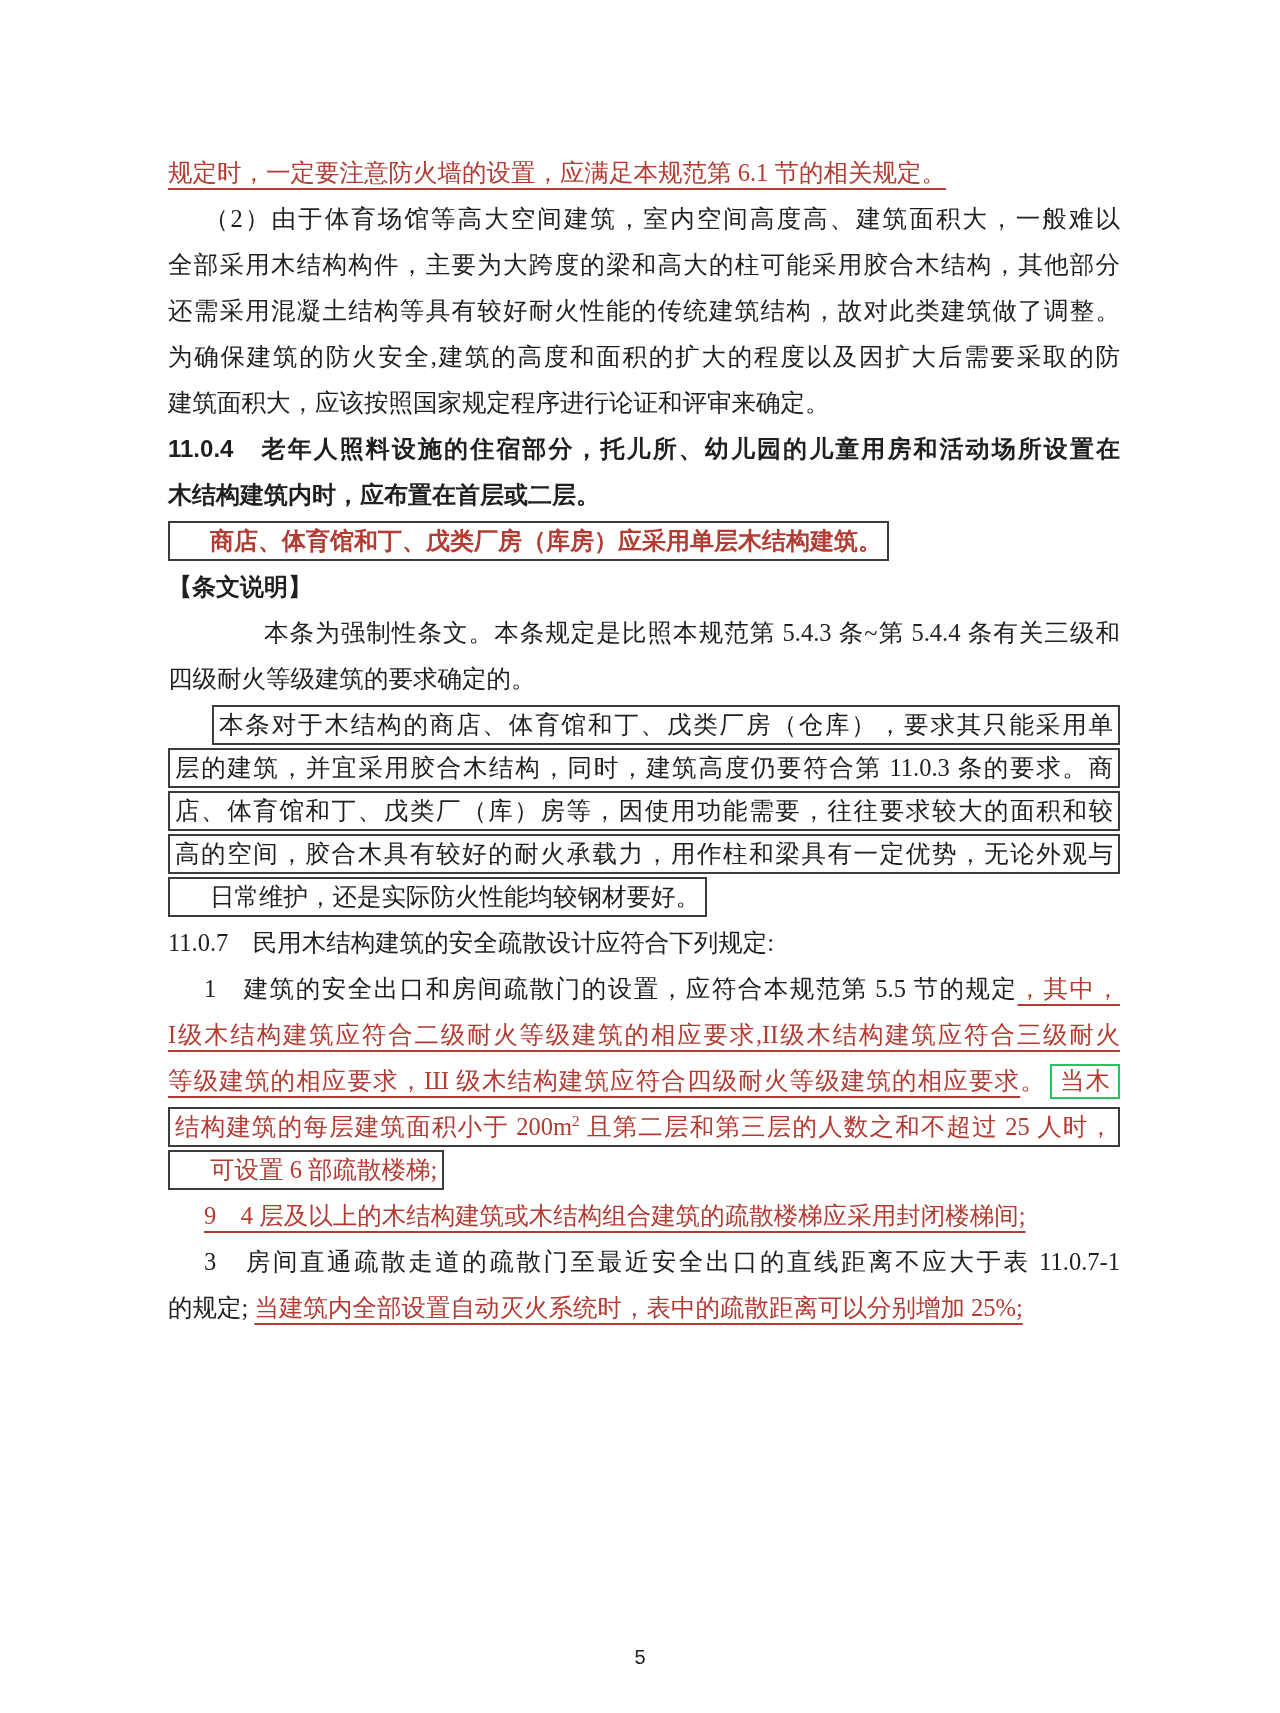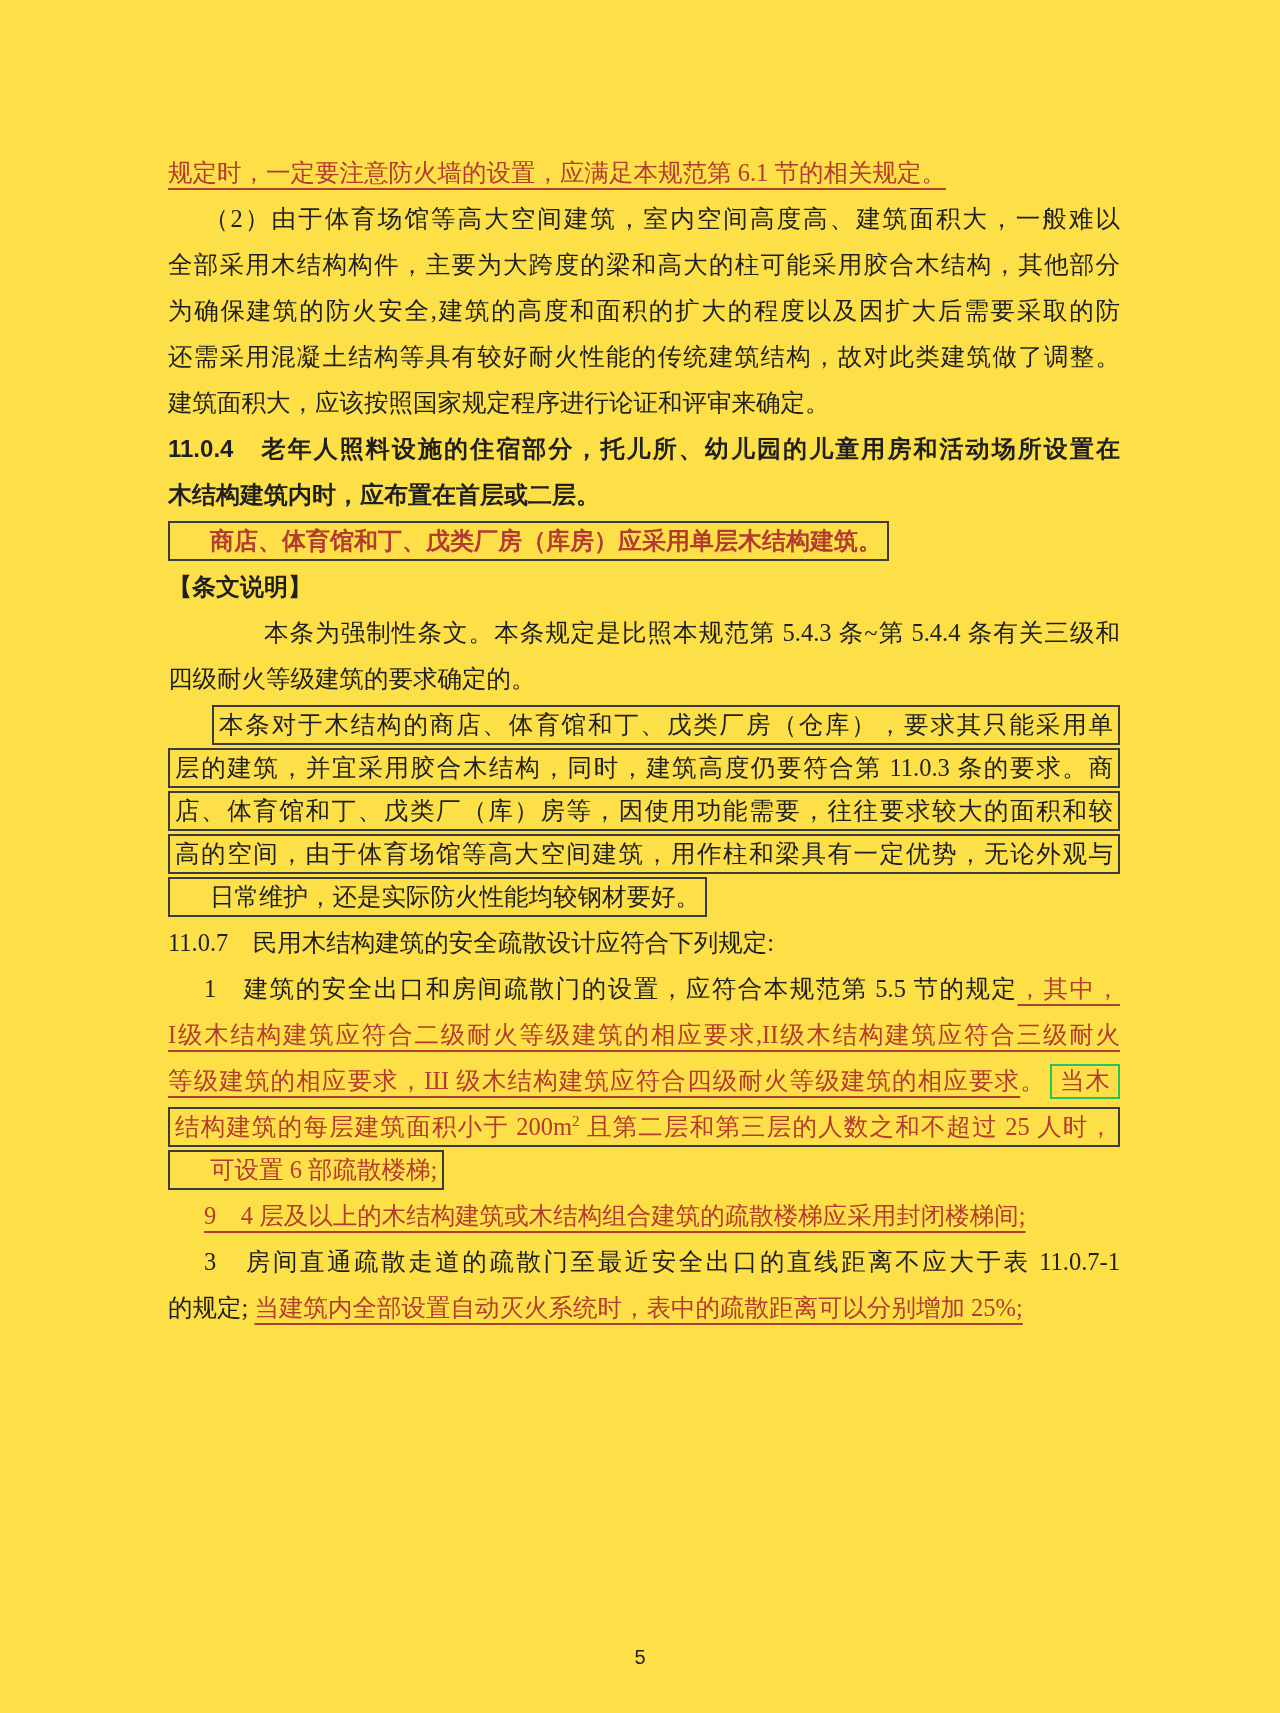--- a/index.html
+++ b/index.html
@@ -1,20 +1,20 @@
 <!DOCTYPE html>
 <html><head>
 <meta charset="utf-8">
 <style>
   html,body { margin:0; padding:0; background:#e8e8e8; }
   .page {
     position:relative;
     width:1280px; height:1713px;
     margin:0 auto;
-    background:#fde047;
+    background:#ffffff;
     font-family:"Liberation Serif","DejaVu Serif",serif;
     color:#1f1f1f;
     overflow:hidden;
   }
   .content {
     position:absolute;
     left:168px; top:150px;
     width:952px;
   }
   .line {
@@ -64,35 +64,35 @@
   }
 </style>
 </head>
 <body>
 
 <div class="page">
   <div class="content" id="doc">
       <div class="line"><span class="red ul">规定时，一定要注意防火墙的设置，应满足本规范第 6.1 节的相关规定。</span></div>
       <div class="line justify indent1"><span class="">（2）由于体育场馆等高大空间建筑，室内空间高度高、建筑面积大，一般难以</span></div>
       <div class="line justify"><span class="">全部采用木结构构件，主要为大跨度的梁和高大的柱可能采用胶合木结构，其他部分</span></div>
+      <div class="line justify"><span class="">还需采用混凝土结构等具有较好耐火性能的传统建筑结构，故对此类建筑做了调整。</span></div>
       <div class="line justify"><span class="">为确保建筑的防火安全,建筑的高度和面积的扩大的程度以及因扩大后需要采取的防</span></div>
-      <div class="line justify"><span class="">还需采用混凝土结构等具有较好耐火性能的传统建筑结构，故对此类建筑做了调整。</span></div>
       <div class="line"><span class="">建筑面积大，应该按照国家规定程序进行论证和评审来确定。</span></div>
       <div class="line justify"><span class="hei">11.0.4　老年人照料设施的住宿部分，托儿所、幼儿园的儿童用房和活动场所设置在</span></div>
       <div class="line"><span class="hei">木结构建筑内时，应布置在首层或二层。</span></div>
       <div class="line boxed fit ml36">
         <span class="red hei">商店、体育馆和丁、戊类厂房（库房）应采用单层木结构建筑。</span>
       </div>
       <div class="line"><span class="hei">【条文说明】</span></div>
       <div class="line justify indent2"><span class="">本条为强制性条文。本条规定是比照本规范第 5.4.3 条~第 5.4.4 条有关三级和</span></div>
       <div class="line"><span class="">四级耐火等级建筑的要求确定的。</span></div>
       <div class="line boxed justify box-indent"><span class="">本条对于木结构的商店、体育馆和丁、戊类厂房（仓库），要求其只能采用单</span></div>
       <div class="line boxed justify"><span class="">层的建筑，并宜采用胶合木结构，同时，建筑高度仍要符合第 11.0.3 条的要求。商</span></div>
       <div class="line boxed justify"><span class="">店、体育馆和丁、戊类厂（库）房等，因使用功能需要，往往要求较大的面积和较</span></div>
-      <div class="line boxed justify"><span class="">高的空间，由于体育场馆等高大空间建筑，用作柱和梁具有一定优势，无论外观与</span></div>
+      <div class="line boxed justify"><span class="">高的空间，胶合木具有较好的耐火承载力，用作柱和梁具有一定优势，无论外观与</span></div>
       <div class="line boxed fit">
         <span class="">日常维护，还是实际防火性能均较钢材要好。</span>
       </div>
       <div class="line"><span class="">11.0.7　民用木结构建筑的安全疏散设计应符合下列规定:</span></div>
       <div class="line justify indent1"><span class="">1　建筑的安全出口和房间疏散门的设置，应符合本规范第 5.5 节的规定</span><span class="red ul">，其中，</span></div>
       <div class="line justify"><span class="red ul">I级木结构建筑应符合二级耐火等级建筑的相应要求,II级木结构建筑应符合三级耐火</span></div>
       <div class="line justify"><span class="red ul">等级建筑的相应要求，Ш 级木结构建筑应符合四级耐火等级建筑的相应要求</span><span class="red">。</span><span class="red inline-box">当木</span></div>
       <div class="line boxed justify"><span class="red">结构建筑的每层建筑面积小于 200m</span><sup class="sp red">2</sup><span class="red"> 且第二层和第三层的人数之和不超过 25 人时，</span></div>
       <div class="line boxed fit">
         <span class="red">可设置 6 部疏散楼梯;</span>

